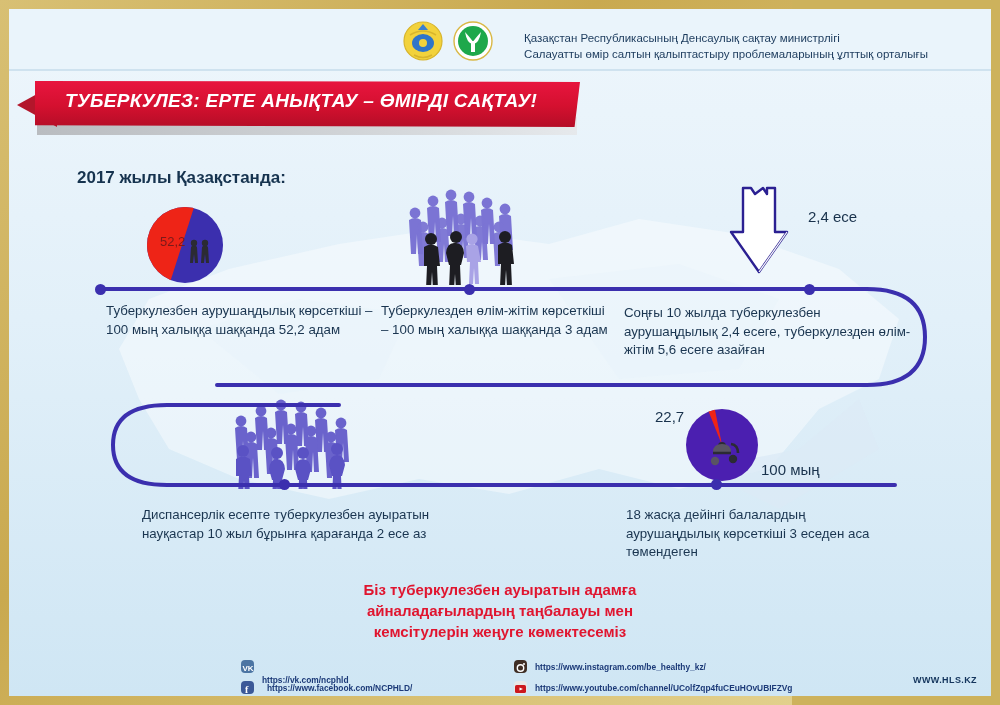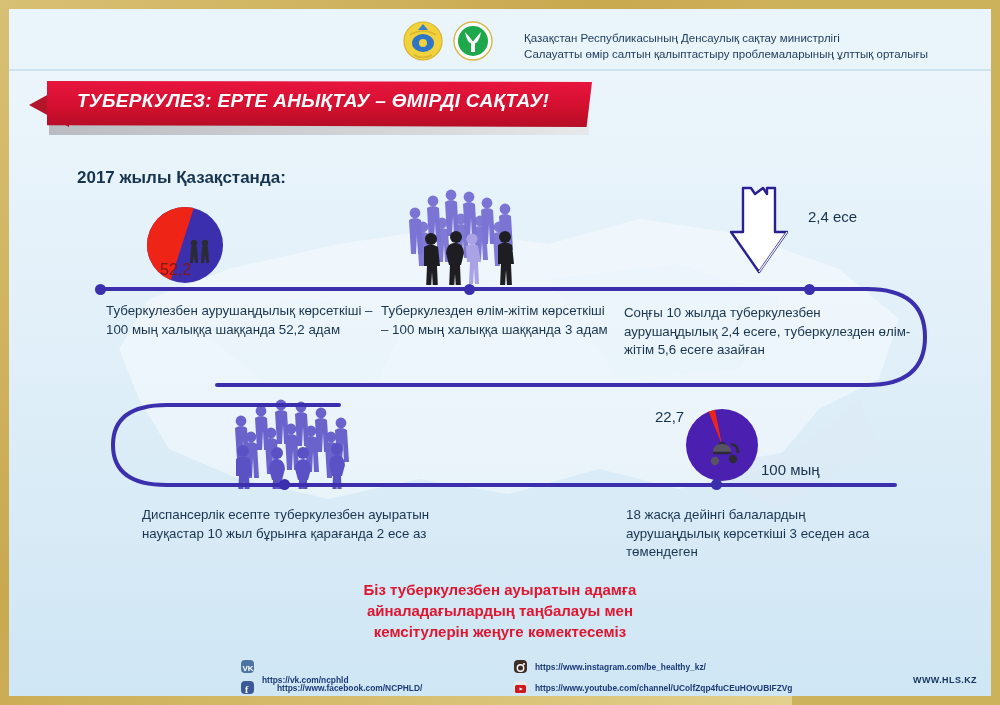--- a/index.html
+++ b/index.html
@@ -10,21 +10,21 @@
     background:linear-gradient(180deg,#eef6fc 0%,#e2f0f9 45%,#cfe6f4 100%);
     overflow:hidden;}
   
   .map{position:absolute;left:70px;top:140px;width:860px;height:420px;opacity:.55;}
   .topbar{position:absolute;left:0;top:0;width:982px;height:62px;background:#eaf4fb;}
   .topbar:after{content:"";position:absolute;left:0;bottom:0;width:982px;height:2px;background:#cfe2ef;}
   .emblems{position:absolute;left:393px;top:12px;display:flex;gap:8px;}
   .ministry{position:absolute;left:515px;top:21px;}
   .ministry div{font-size:11.5px;color:#1b3a5c;line-height:16px;white-space:nowrap;}
   
-  .ribbon-wrap{position:absolute;left:12px;top:68px;width:600px;height:70px;}
+  .ribbon-wrap{position:absolute;left:0px;top:68px;width:600px;height:70px;}
   .ribbon-shadow{position:absolute;left:28px;top:40px;width:540px;height:18px;
     background:linear-gradient(90deg,#b9bcc0,#d6d9dc 70%,#e6e9ec);}
   .ribbon-tail{position:absolute;left:8px;top:6px;width:40px;height:44px;background:#b3162b;
     clip-path:polygon(0 50%,100% 0,100% 100%);}
   .ribbon{position:absolute;left:26px;top:4px;width:545px;height:46px;
     background:linear-gradient(180deg,#e8153f 0%,#d4102f 55%,#b50d27 100%);
     clip-path:polygon(0 0,100% 2%,99% 100%,0 96%);}
   .ribbon span{position:absolute;left:30px;top:9px;font-size:19px;font-weight:bold;font-style:italic;
     color:#fff;letter-spacing:.3px;white-space:nowrap;}
   .year{position:absolute;left:68px;top:159px;font-size:17px;font-weight:bold;color:#16334f;}
@@ -91,21 +91,21 @@
 
     <div class="pie" style="left:138px;top:198px;width:76px;height:76px;background:#3b2fae;overflow:hidden;">
       <div style="position:absolute;inset:0;background:#ee2417;clip-path:polygon(0 0,62% 0,30% 100%,0 100%);"></div>
       <svg width="76" height="76" style="position:absolute;left:0;top:0;">
         <path d="M44 40 q3 -4 6 0 l1 16 h-3 l-1 -9 -1 9 h-3 z" fill="#2b2b33"></path>
         <circle cx="47" cy="36" r="3.2" fill="#2b2b33"></circle>
         <path d="M55 40 q3 -4 6 0 l1 16 h-3 l-1 -9 -1 9 h-3 z" fill="#2b2b33"></path>
         <circle cx="58" cy="36" r="3.2" fill="#2b2b33"></circle>
       </svg>
     </div>
-    <div class="lbl" style="left:151px;top:225px;color:#7a1a1a;font-size:16px;margin-top:27px;">52,2</div>
+    <div class="lbl" style="left:151px;top:225px;color:#7a1a1a;font-size:13px;">52,2</div>
 
     <svg class="crowd" style="left:392px;top:172px;" width="130" height="104">
       <g fill="#7b74d4">
         <g transform="translate(6,26)">
             <circle cx="8" cy="6" r="5.4"></circle>
             <path d="M2 13 q6 -4 12 0 l2 34 h-5 l-1 -20 -1 20 h-5 l-2 -34"></path>
           </g>
         <g transform="translate(24,14)">
             <circle cx="8" cy="6" r="5.4"></circle>
             <path d="M2 13 q6 -4 12 0 l2 34 h-5 l-1 -20 -1 20 h-5 l-2 -34"></path>
@@ -288,21 +288,21 @@
             <text x="1.5" y="10" font-size="8" font-weight="bold" fill="#fff" font-family="Liberation Sans">VK</text>
           </svg>
       </div>
       <a class="lnk" style="left:253px;top:13px;text-decoration:none;margin-top:13px;">https://vk.com/ncphld</a>
 
       <div class="sicon" style="left:232px;top:32px;background:#3b5998;">
         <svg width="13" height="13">
             <text x="4" y="11" font-size="10" font-weight="bold" fill="#fff" font-family="Liberation Serif">f</text>
           </svg>
       </div>
-      <a class="lnk" style="left:268px;top:34px;text-decoration:none;">https://www.facebook.com/NCPHLD/</a>
+      <a class="lnk" style="left:258px;top:34px;text-decoration:none;">https://www.facebook.com/NCPHLD/</a>
 
       <div class="sicon" style="left:505px;top:11px;background:#3f2e25;">
         <svg width="13" height="13">
             <circle cx="6.5" cy="7" r="3.2" fill="none" stroke="#fff" stroke-width="1.4"></circle>
             <circle cx="10" cy="3" r="1" fill="#fff"></circle>
           </svg>
       </div>
       <a class="lnk" style="left:526px;top:13px;text-decoration:none;">https://www.instagram.com/be_healthy_kz/</a>
 
       <div class="sicon" style="left:505px;top:32px;background:#e8e8e8;">

